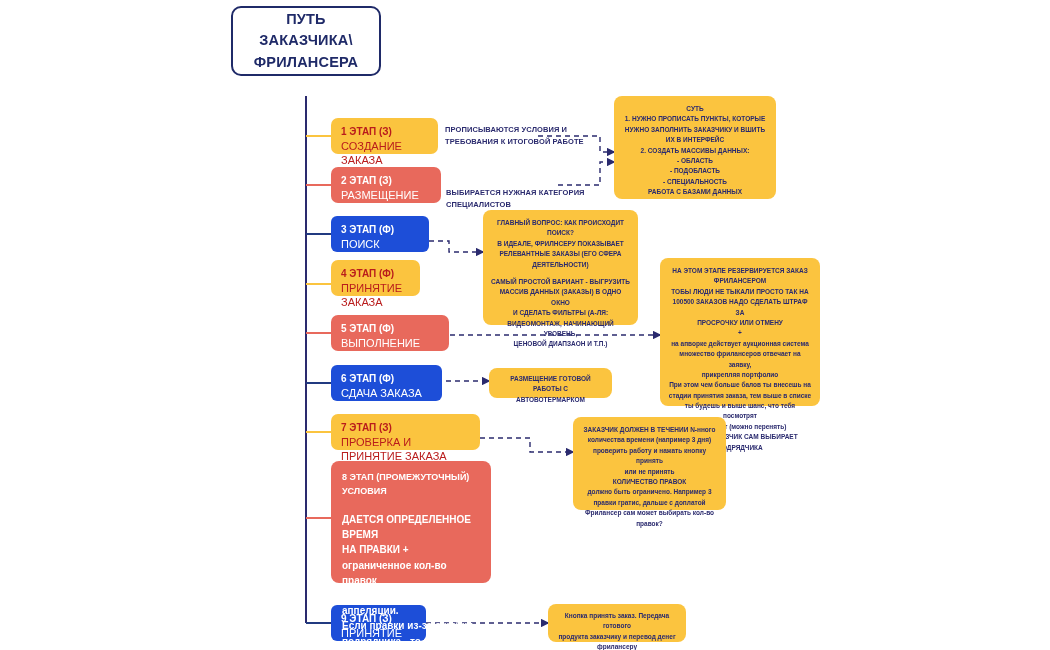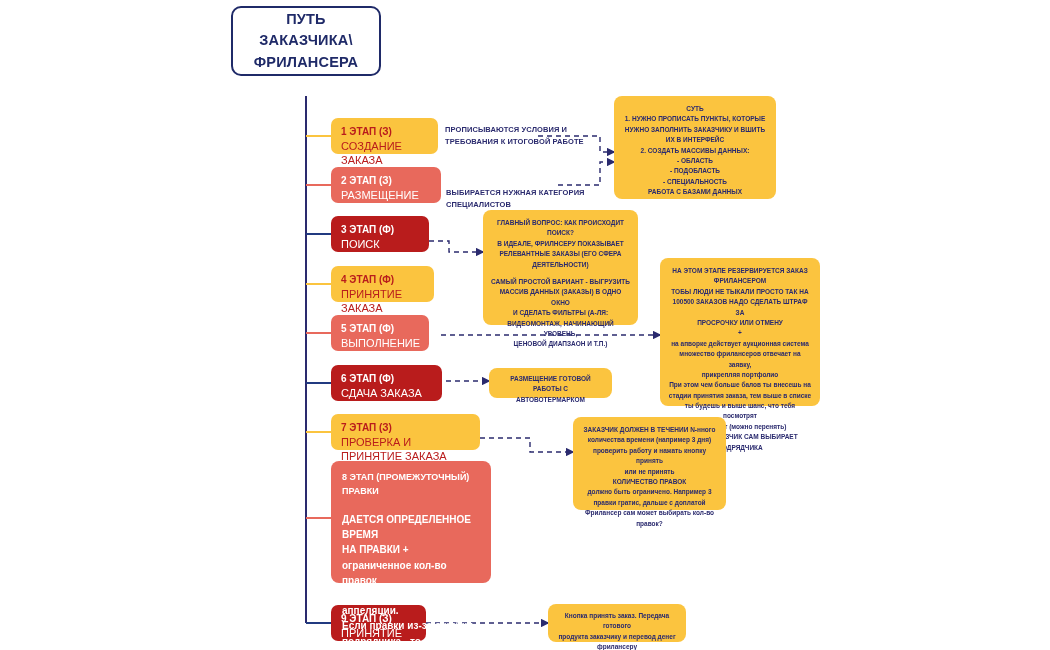--- a/index.html
+++ b/index.html
@@ -23,21 +23,21 @@
     font-weight:bold;font-size:14.5px;line-height:1.45;color:#1f2a68;
     letter-spacing:.2px;
   }
 
   
   .stage{padding:7px 10px 8px 10px;color:#ffffff;font-weight:bold;line-height:1.35;}
   .stage .t1{font-size:10px;font-weight:bold;display:block;}
   .stage .t2{font-size:11px;font-weight:normal;display:block;}
   .stage.yellow{background:#fbc43f;color:#b91c1c;}
   .stage.red{background:#e8695c;color:#ffffff;}
-  .stage.blue{background:#b91c1c;color:#ffffff;}
+  .stage.blue{background:#1d4ed8;color:#ffffff;border-radius:6px;}
 
   
   .note{position:absolute;font-size:7.5px;font-weight:bold;line-height:1.6;color:#2a2a6e;letter-spacing:.1px;}
 
   
   .panel{position:absolute;background:#fbc43f;border-radius:8px;box-sizing:border-box;
          color:#2a2a6e;font-size:6.5px;line-height:1.6;text-align:center;padding:8px 8px;font-weight:bold;}
   .panel .hd{font-weight:bold;}
   .panel .b{font-weight:bold;}
   .panel .sp{display:block;height:7px;}
@@ -100,26 +100,26 @@
   <div class="box stage red" style="left:331px;top:167px;width:110px;height:36px;">
     <span class="t1">2 ЭТАП (З)</span>
     <span class="t2">РАЗМЕЩЕНИЕ ЗАКАЗА</span>
   </div>
 
   <div class="box stage blue" style="left:331px;top:216px;width:98px;height:36px;">
     <span class="t1">3 ЭТАП (Ф)</span>
     <span class="t2">ПОИСК ЗАКАЗА</span>
   </div>
 
-  <div class="box stage yellow" style="left:331px;top:266px;width:103px;height:36px;">
+  <div class="box stage yellow" style="left:331px;top:260px;width:89px;height:36px;">
     <span class="t1">4 ЭТАП (Ф)</span>
     <span class="t2">ПРИНЯТИЕ ЗАКАЗА</span>
   </div>
 
-  <div class="box stage red" style="left:331px;top:315px;width:98px;height:36px;">
+  <div class="box stage red" style="left:331px;top:315px;width:118px;height:36px;">
     <span class="t1">5 ЭТАП (Ф)</span>
     <span class="t2">ВЫПОЛНЕНИЕ ЗАКАЗА</span>
   </div>
 
   <div class="box stage blue" style="left:331px;top:365px;width:111px;height:36px;">
     <span class="t1">6 ЭТАП (Ф)</span>
     <span class="t2">СДАЧА ЗАКАЗА</span>
   </div>
 
   <div class="box stage yellow" style="left:331px;top:414px;width:149px;height:36px;">
@@ -127,21 +127,21 @@
     <span class="t2">ПРОВЕРКА И ПРИНЯТИЕ ЗАКАЗА</span>
   </div>
 
   <div class="box stage blue" style="left:331px;top:605px;width:95px;height:36px;">
     <span class="t1">9 ЭТАП (З)</span>
     <span class="t2">ПРИНЯТИЕ ЗАКАЗА</span>
   </div>
 
   <div class="redpanel" style="left:331px;top:461px;width:160px;height:122px;">
     <span class="hd">8 ЭТАП (ПРОМЕЖУТОЧНЫЙ)</span>
-    <span class="hd">ПРАВКИ</span>
+    <span class="hd">УСЛОВИЯ</span>
     <span class="body">
       <span>ДАЕТСЯ ОПРЕДЕЛЕННОЕ ВРЕМЯ</span><br>
       <span>НА ПРАВКИ + ограниченное кол-во</span><br>
       <span>правок</span><br>
       <span>НО! Оставим функцию аппеляции.</span><br>
       <span>Если правки из-за ошибки</span><br>
       <span>подрядчика - то правки</span><br>
       <span>бесплатные</span>
     </span>
   </div>

